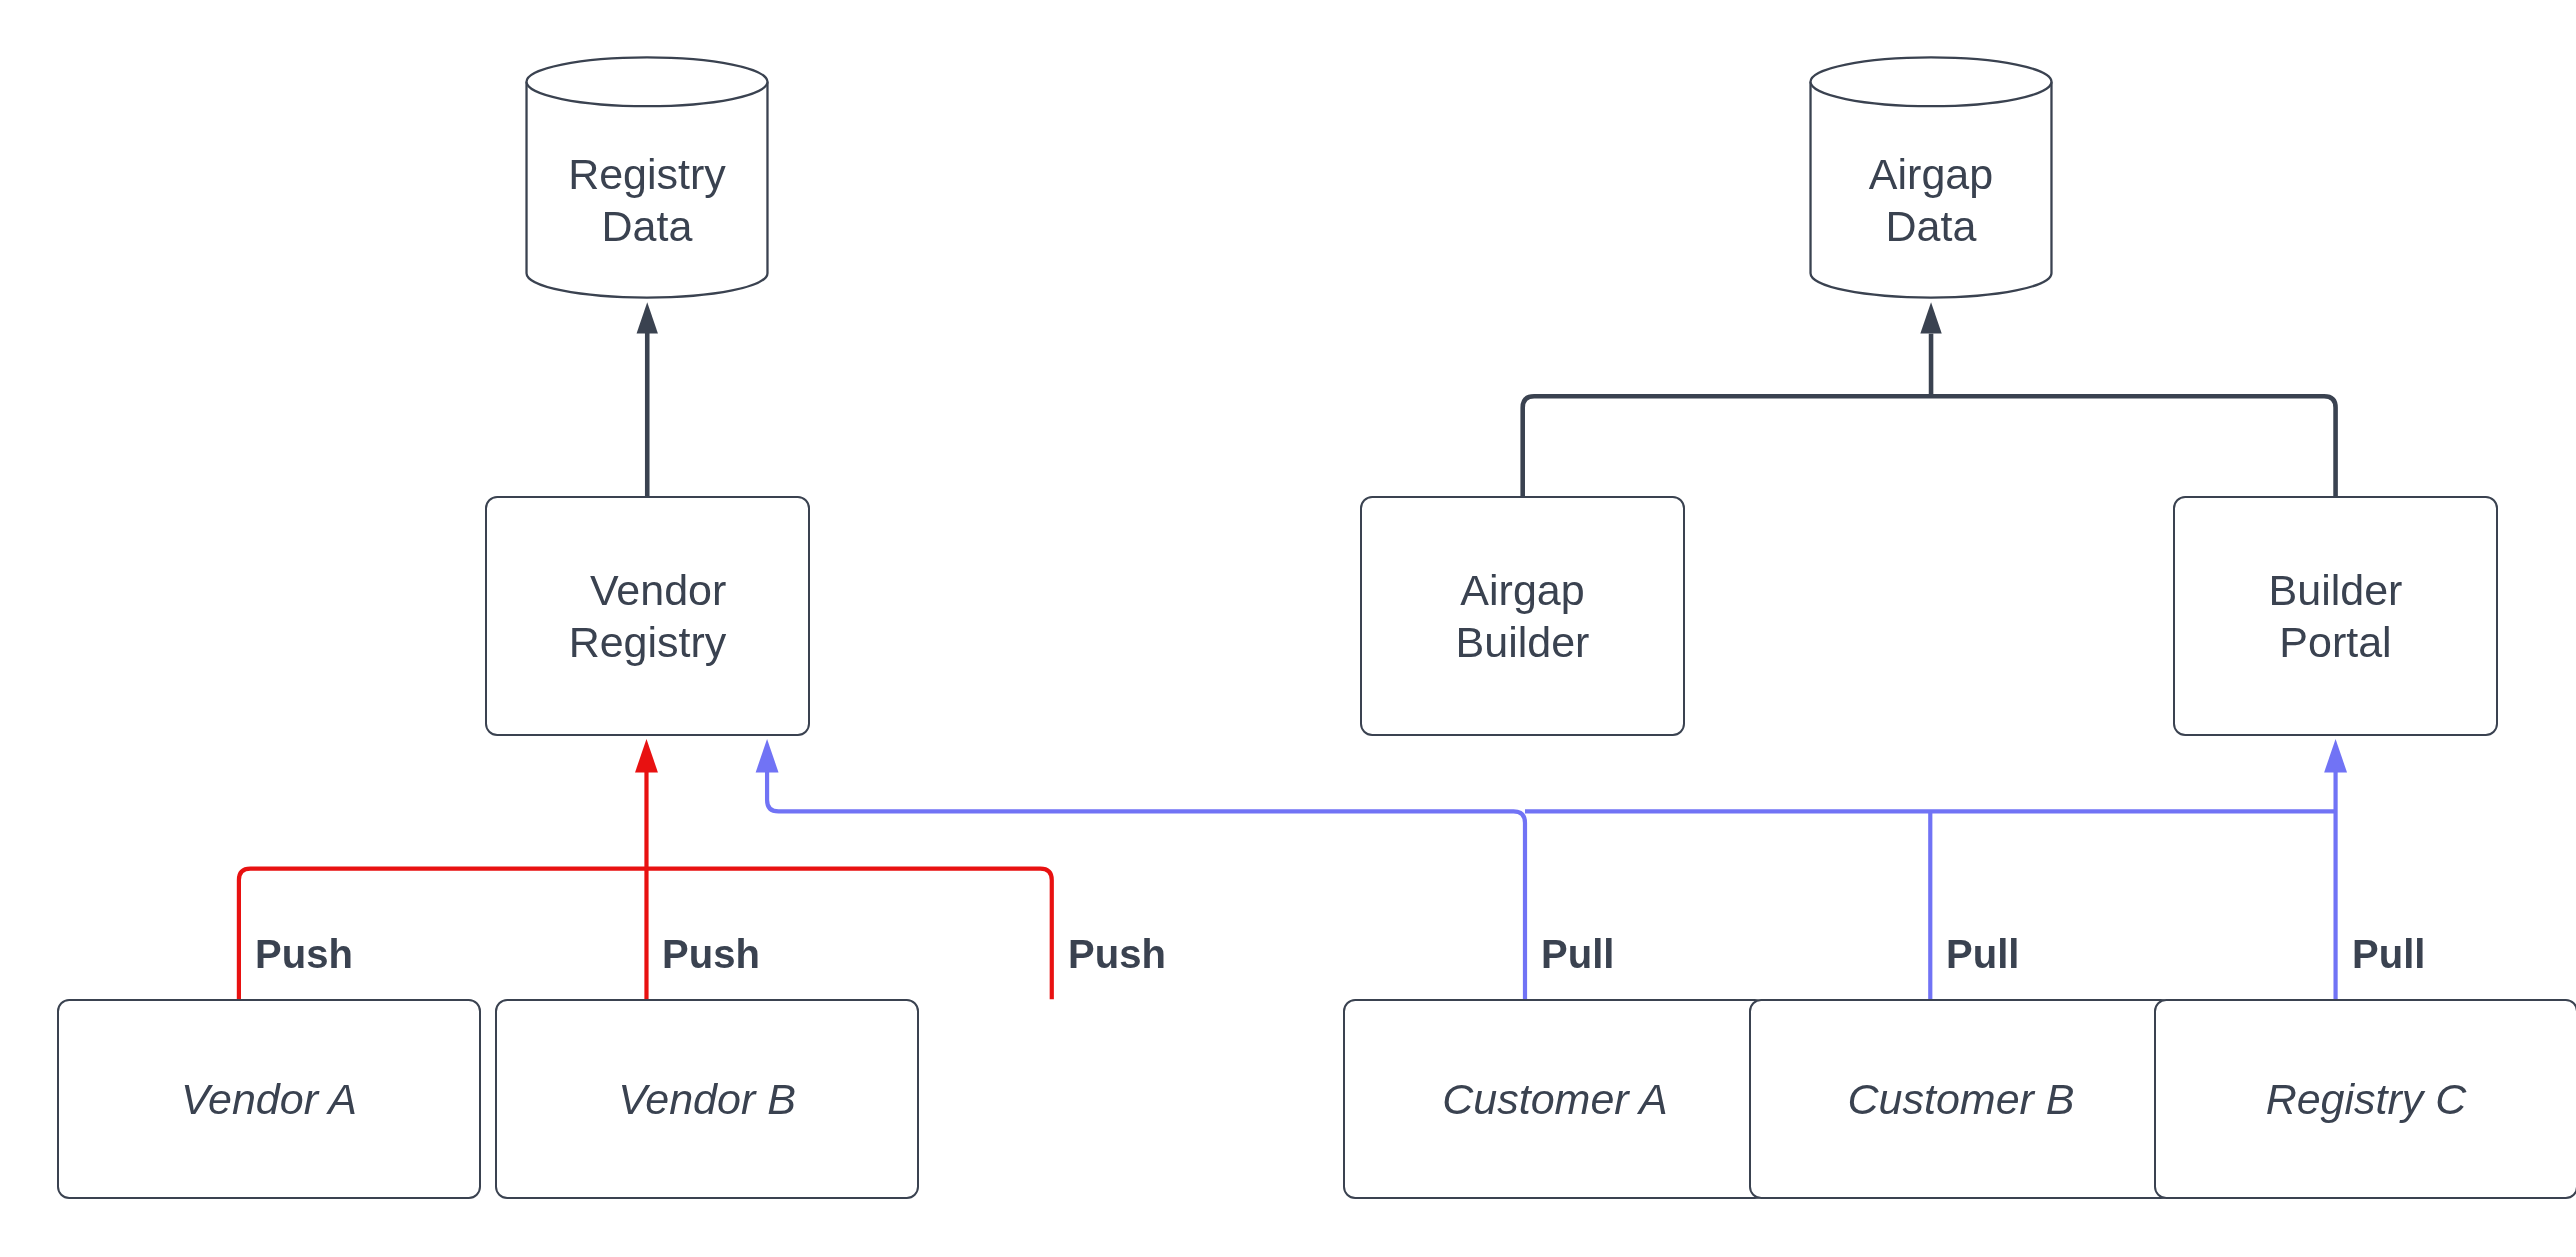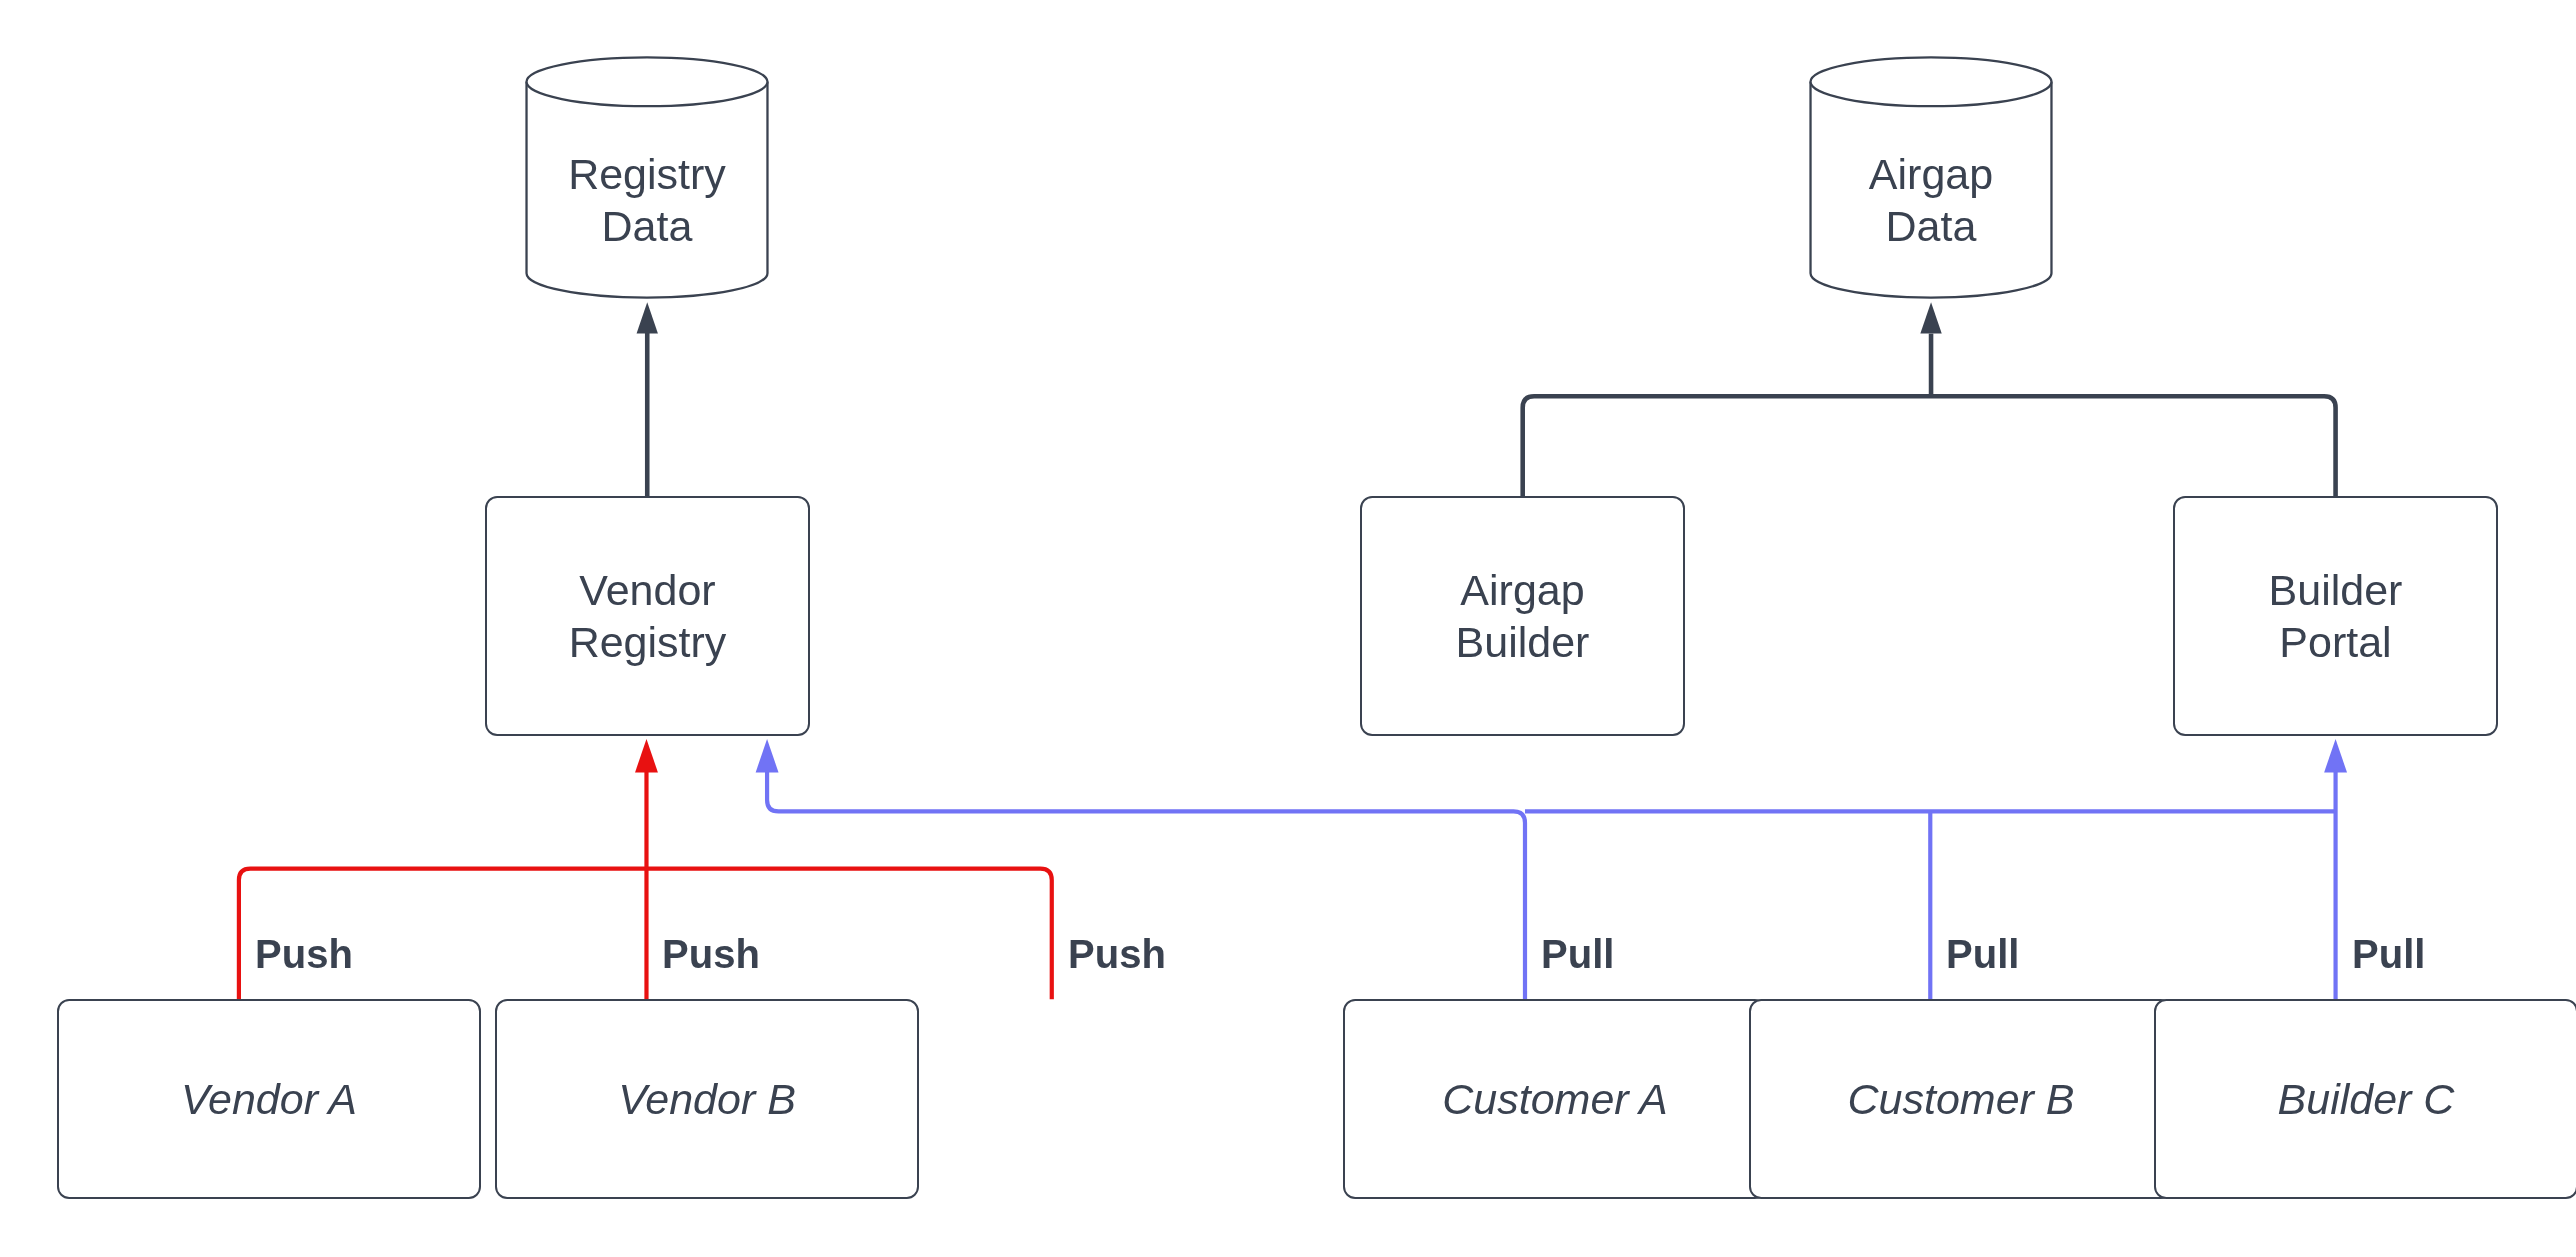--- a/index.html
+++ b/index.html
@@ -119,21 +119,21 @@
 
   <div class="cyl" style="left:1809px;">
     <svg width="244" height="245" viewBox="0 0 320 321">
       <path class="cyl-shape-fill" d="M 2 35 L 2 286 A 158 32 0 0 0 318 286 L 318 35"></path>
       <ellipse class="cyl-shape-fill" cx="160" cy="35" rx="158" ry="32"></ellipse>
     </svg>
     <div class="cyl-label">Airgap
 Data</div>
   </div>
 
-  <div class="node mid" style="left:485px;">
+  <div class="node mid" style="left:485px;text-align:right;">
     <span>Vendor
 Registry</span>
   </div>
   <div class="node mid" style="left:1360px;">
     <span>Airgap
 Builder</span>
   </div>
   <div class="node mid" style="left:2173px;">
     <span>Builder
 Portal</span>
@@ -145,21 +145,21 @@
   <div class="node bottom" style="left:463px;margin-left:32px;">
     <span>Vendor B</span>
   </div>
   <div class="node bottom" style="left:1343px;">
     <span>Customer A</span>
   </div>
   <div class="node bottom" style="left:1749px;">
     <span>Customer B</span>
   </div>
   <div class="node bottom" style="left:2154px;">
-    <span>Builder C</span>
+    <span>Registry C</span>
   </div>
 
   <div class="edge-label" style="left:252px;  top:954px;">Push</div>
   <div class="edge-label" style="left:659px;  top:954px;">Push</div>
   <div class="edge-label" style="left:1065px; top:954px;">Push</div>
   <div class="edge-label" style="left:1538px; top:954px;">Pull</div>
   <div class="edge-label" style="left:1943px; top:954px;">Pull</div>
   <div class="edge-label" style="left:2349px; top:954px;">Pull</div>
 
 </div>

